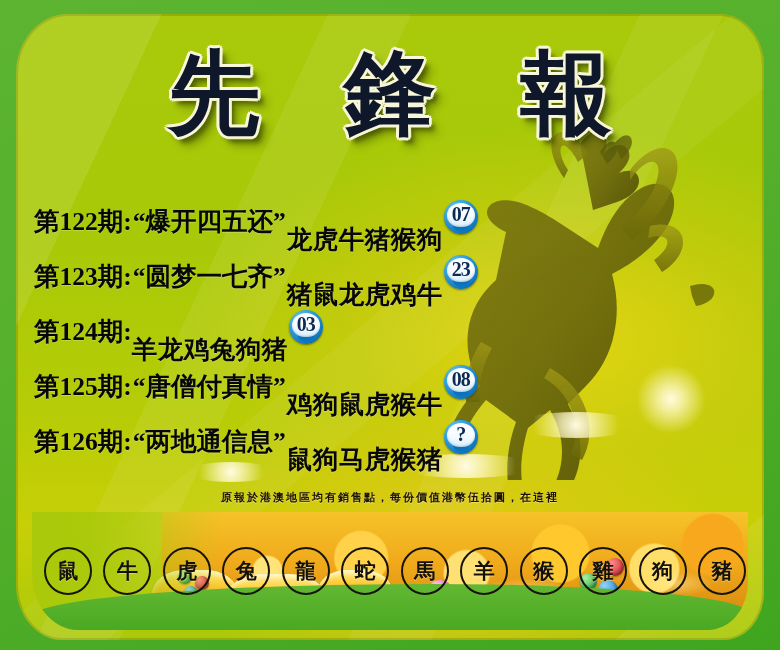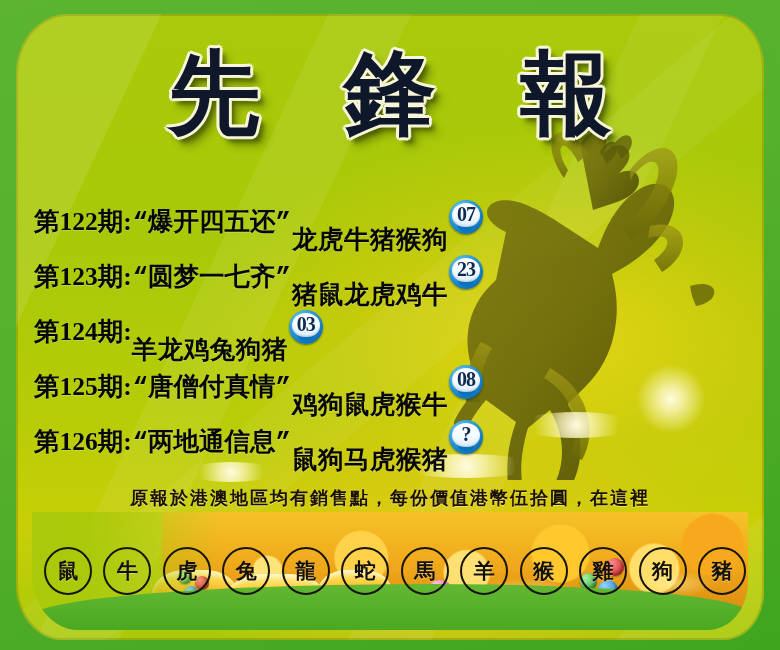--- a/index.html
+++ b/index.html
@@ -79,21 +79,21 @@
   .row{
     display:flex;align-items:center;
     height:55px;
     color:#07070a;
     font-size:25.5px;
     font-weight:bold;
     white-space:nowrap;
     text-shadow:0 1px 0 rgba(255,255,255,.22);
   }
   .row .issue{letter-spacing:0;}
-  .row .phrase{margin:8px 1px;font-family:Liberation Mono, monospace;}
+  .row .phrase{margin:8px 1px;}
   .row .animals{letter-spacing:.5px;margin-top:36px;}
 
   
   .ball{
     position:relative;
     display:inline-flex;align-items:center;justify-content:center;
     width:34px;height:34px;margin-left:1px;margin-bottom:10px;
     flex:0 0 auto;
   }
   .ball .shell{
@@ -126,21 +126,21 @@
     letter-spacing:-1px;
   }
 
   
   .note{
     position:absolute;left:0;right:0;top:484px;
     z-index:8;
     text-align:center;
     font-family:"DejaVu Sans","Liberation Sans",sans-serif;
     font-weight:bold;
-    font-size:18px;
+    font-size:11px;
     line-height:27px;
     letter-spacing:2px;
     color:#1b1205;
     text-shadow:0 1px 0 rgba(255,238,160,.55);
   }
   .note .ln{display:block;}
 
   
   .treasure{
     position:absolute;left:16px;right:16px;bottom:10px;height:118px;

